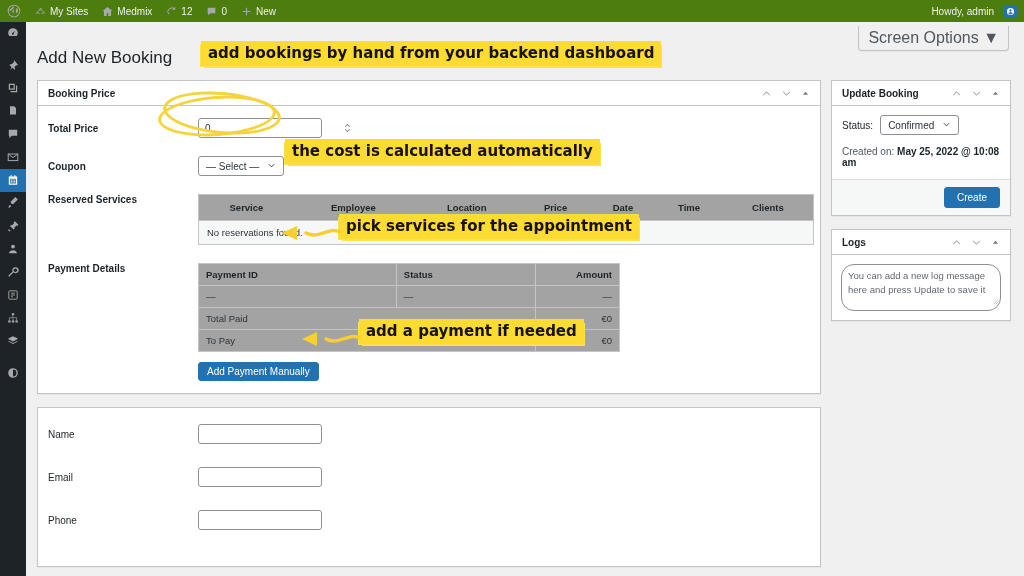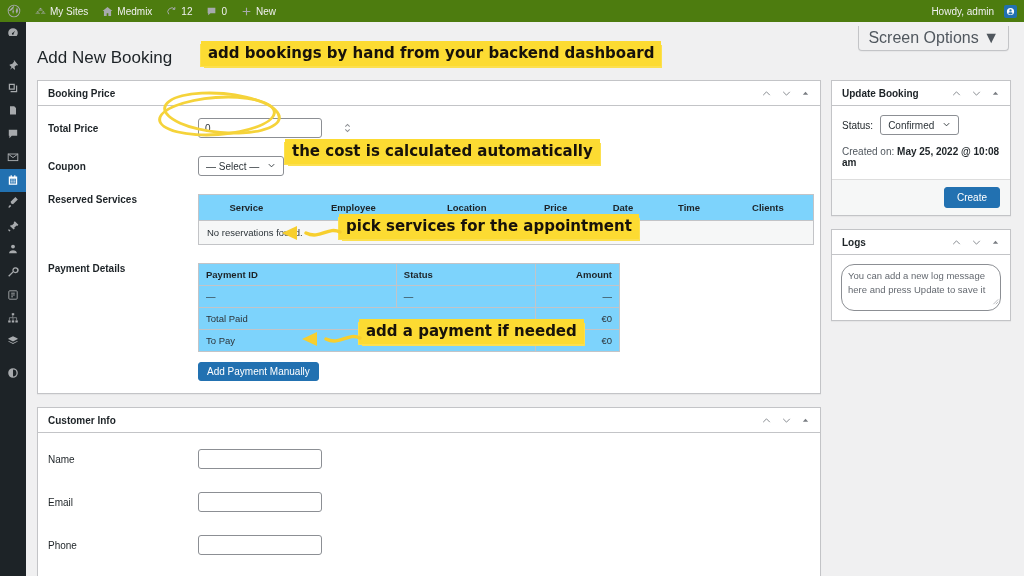--- a/index.html
+++ b/index.html
@@ -109,21 +109,21 @@
 
   .btn {
     display: inline-flex; align-items: center; justify-content: center;
     background: #2271b1; color: #fff; border: 1px solid #2271b1;
     border-radius: 3px; font-size: 10px; font-weight: 500;
     height: 19px; padding: 0 8px; white-space: nowrap;
   }
   .btn.create { height: 21px; padding: 0 12px; font-size: 10px; }
 
   
-  table { border-collapse: collapse; background: #7dd3fc; }
+  table { border-collapse: collapse; background: #a3a3a3; }
   .tbl-res { width: 616px; border: 1px solid #c3c4c7; }
   .tbl-res th {
     font-size: 9.5px; font-weight: bold; color: #1d2327;
     padding: 7px 4px; text-align: center; border-bottom: 1px solid #c3c4c7;
   }
   .tbl-res td { font-size: 9.5px; color: #2c3338; padding: 6px 8px; background: #f6f7f7; }
 
   .tbl-pay { width: 422px; border: 1px solid #c3c4c7; }
   .tbl-pay th, .tbl-pay td {
     font-size: 9.5px; color: #2c3338; padding: 5px 7px;
@@ -455,40 +455,20 @@
             <div style="margin-top:9px">
               <span class="btn">Add Payment Manually</span>
             </div>
           </div>
         </div>
 
       </div>
     </div>
 
     <div class="postbox">
-      <div class="pb-head">
-        <div class="pb-title">Customer Info</div>
-        <div class="pb-ctrls">
-          <span>
-              <svg width="11" height="11" viewBox="0 0 20 20" fill="none" stroke="currentColor" stroke-width="1.6">
-                <path d="M4 13l6-6 6 6"></path>
-              </svg>
-            </span>
-          <span>
-              <svg width="11" height="11" viewBox="0 0 20 20" fill="none" stroke="currentColor" stroke-width="1.6">
-                <path d="M4 7l6 6 6-6"></path>
-              </svg>
-            </span>
-          <span>
-              <svg width="9" height="9" viewBox="0 0 20 20" fill="currentColor">
-                <path d="M10 6l6 7H4z"></path>
-              </svg>
-            </span>
-        </div>
-      </div>
       <div class="pb-body" style="padding:16px 10px 14px">
         <div class="row" style="margin-bottom:23px">
           <div class="lbl reg">Name</div>
           <input type="text" style="width: 124px;" value="">
         </div>
         <div class="row" style="margin-bottom:23px">
           <div class="lbl reg">Email</div>
           <input type="text" style="width: 124px;" value="">
         </div>
         <div class="row" style="margin-bottom:22px">

